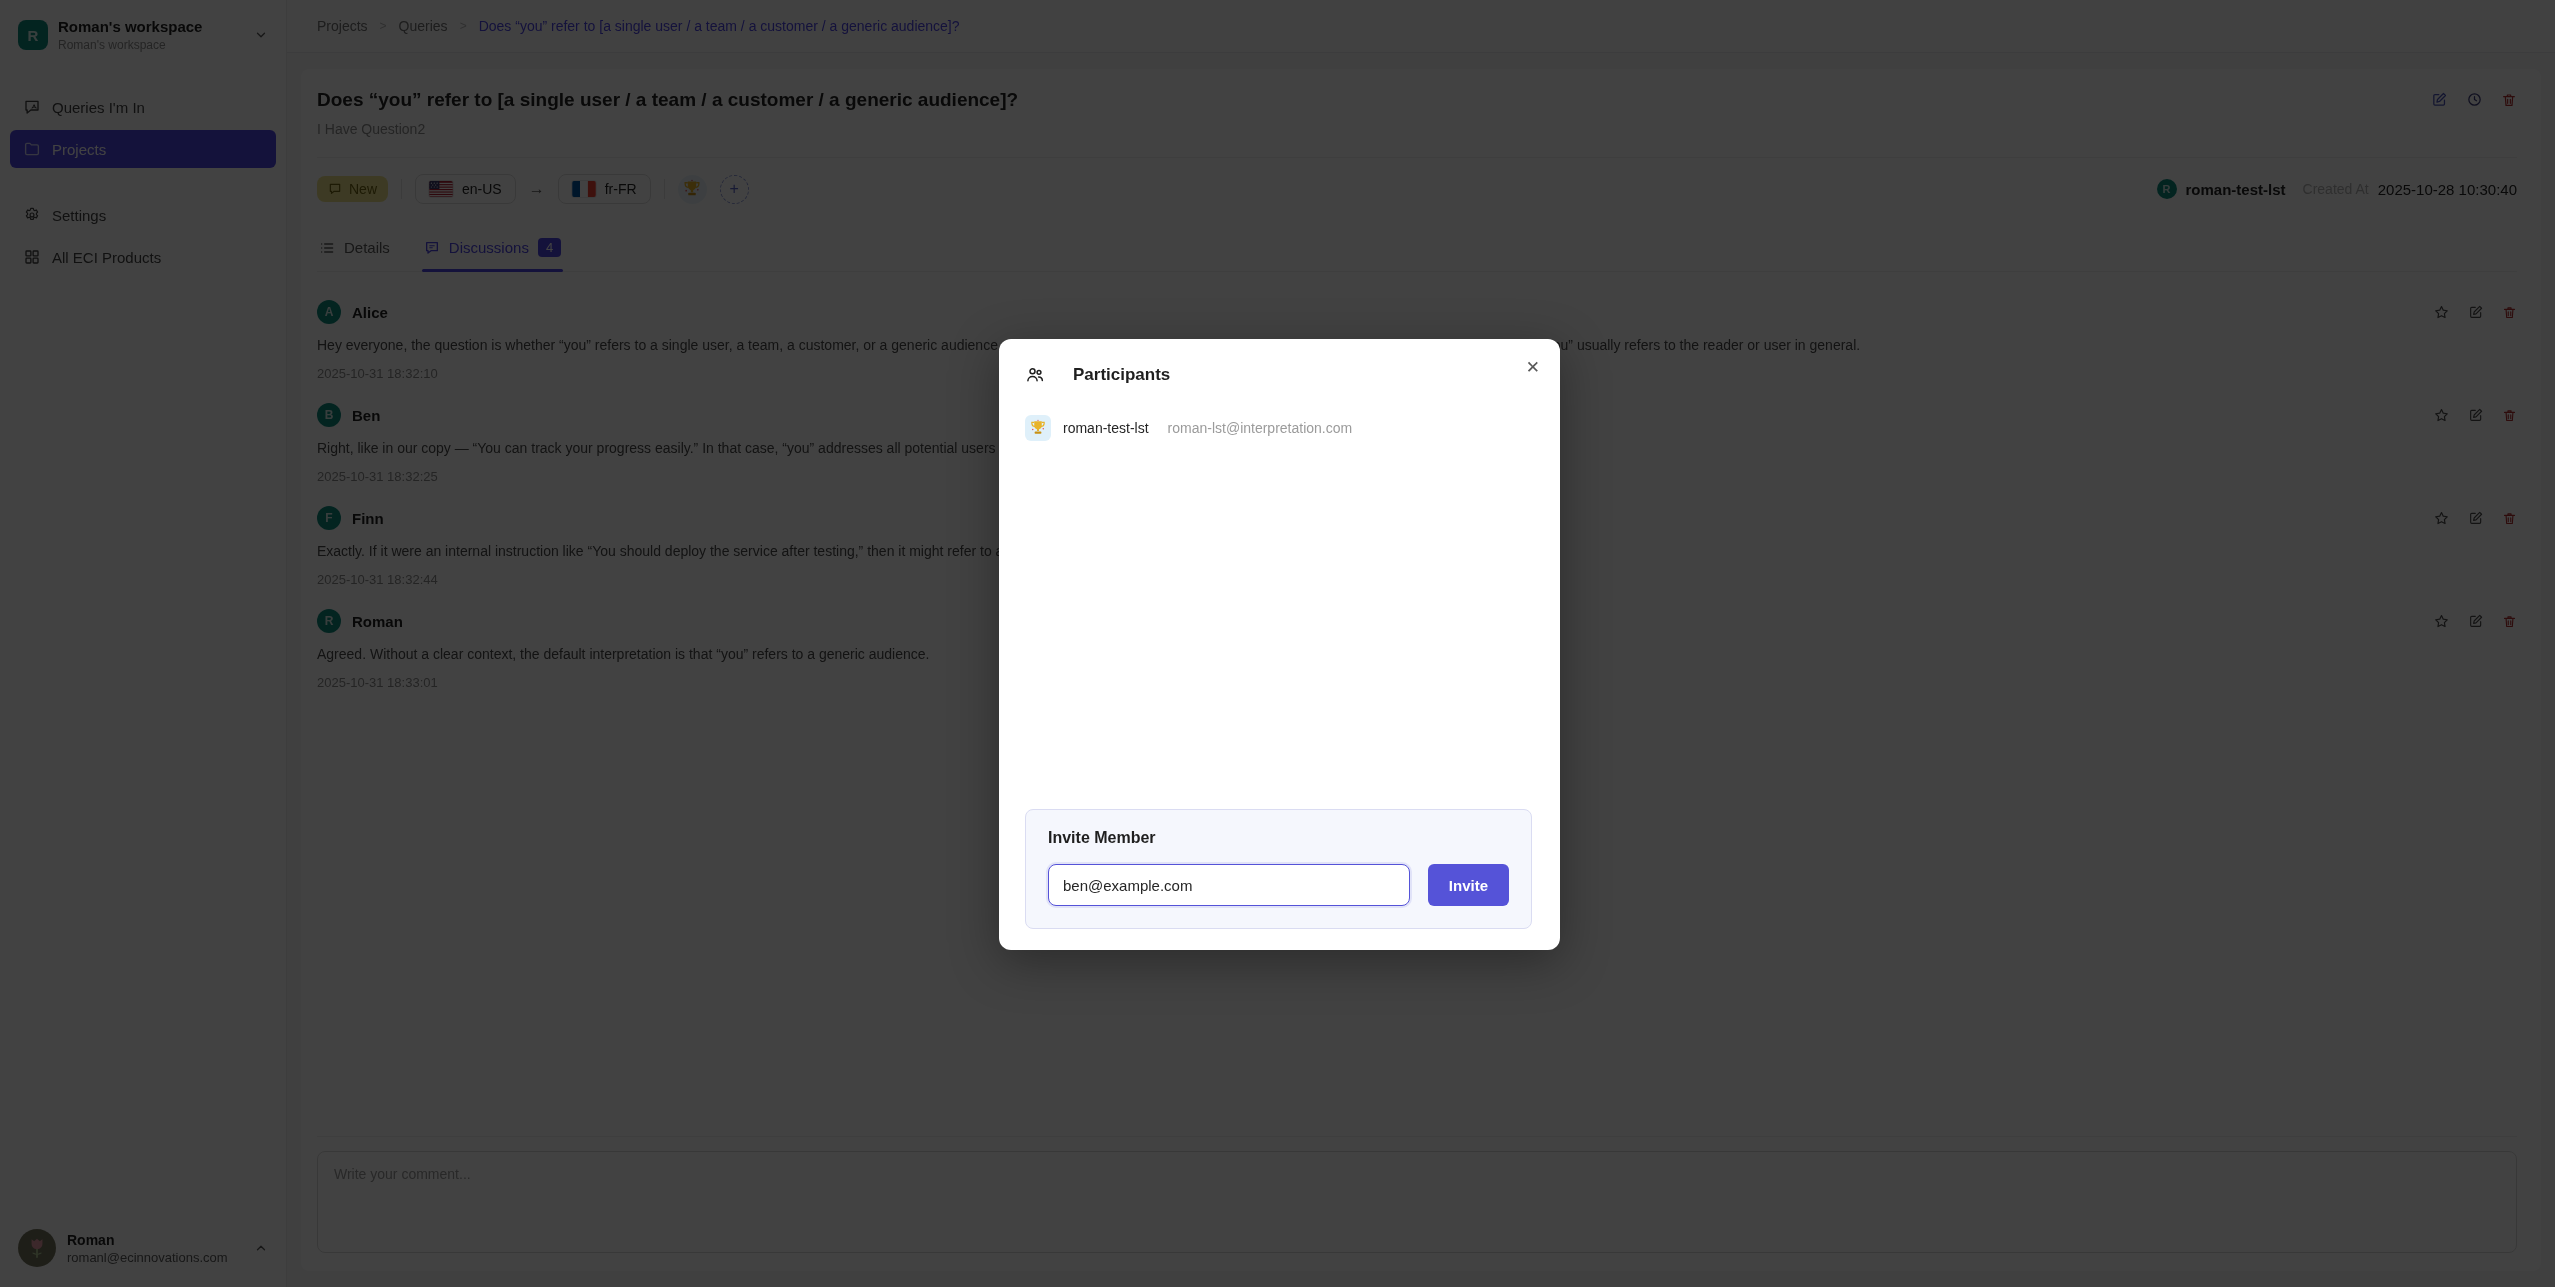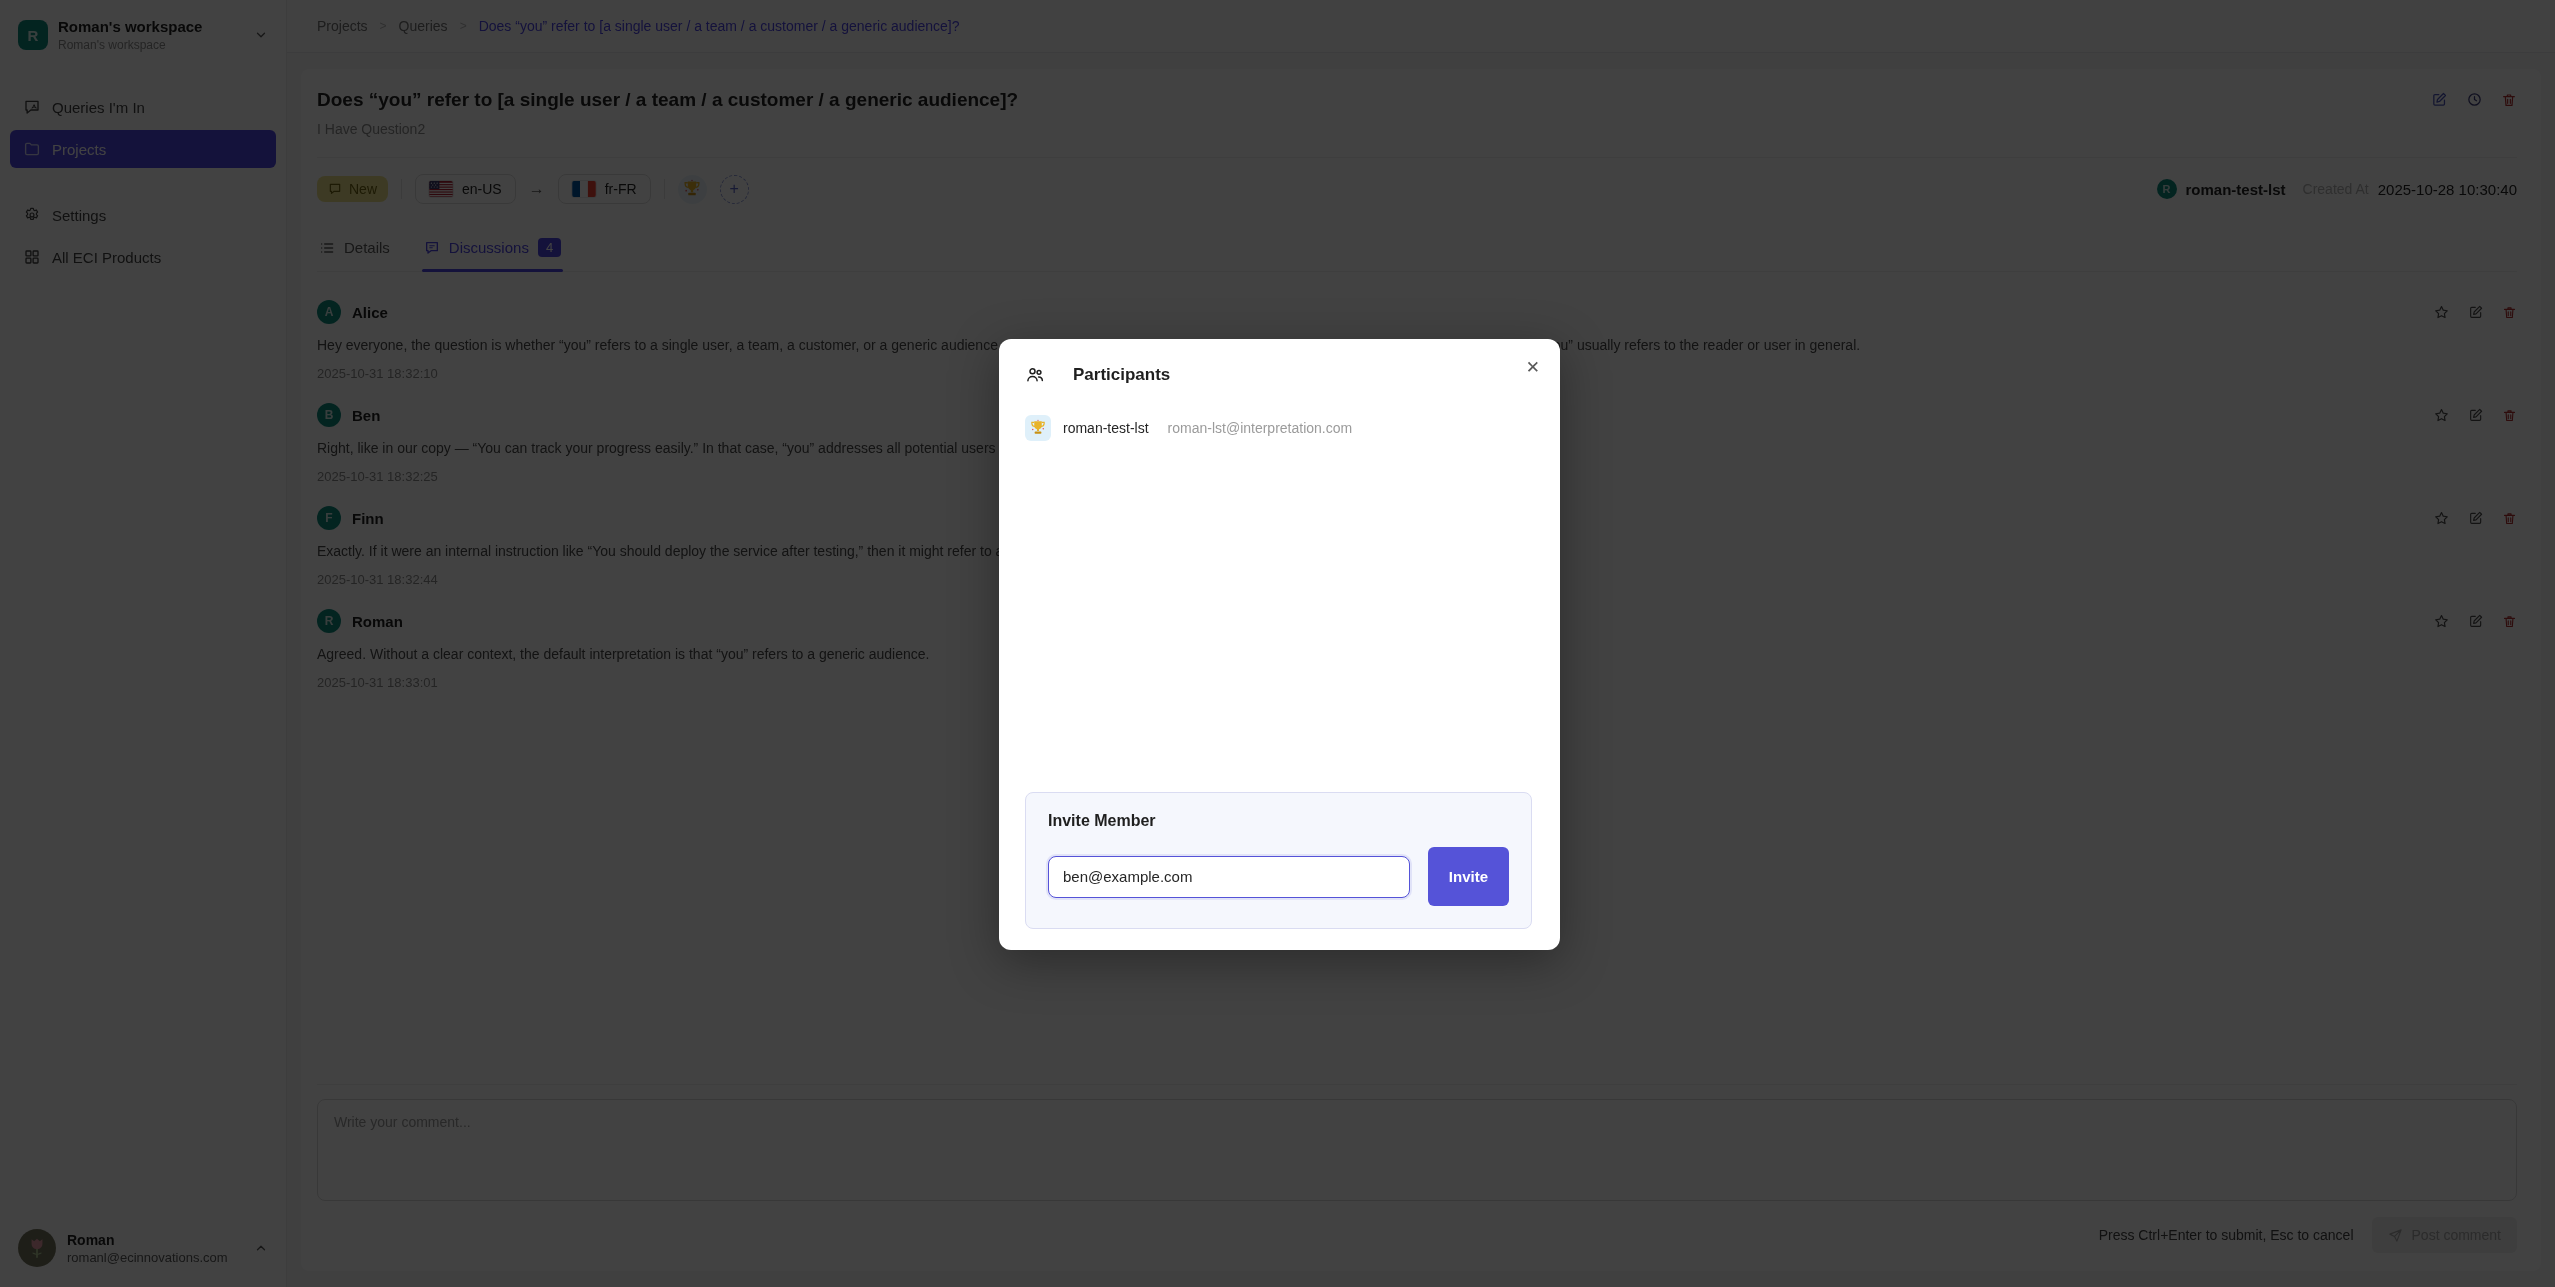--- a/index.html
+++ b/index.html
@@ -99,21 +99,21 @@
   .modal-title { font-size:17px; font-weight:700; color:#1f1f1f; }
   .modal-close { position:absolute; top:18px; right:20px; background:none; border:none; font-size:17px; color:#595959; cursor:pointer; }
   .participant { display:flex; align-items:center; gap:12px; margin-top:30px; }
   .p-avatar { width:26px; height:26px; border-radius:6px; background:#dff0fa; display:flex; align-items:center; justify-content:center; flex:none; }
   .p-name { font-size:14px; color:#262626; }
   .p-email { font-size:14px; color:#9b9b9b; margin-left:7px; }
   .invite-panel { position:absolute; left:26px; right:28px; bottom:21px; background:#f5f7fd; border:1px solid #dadcf2; border-radius:8px; padding:19px 22px 22px; }
   .invite-h { font-size:16px; font-weight:700; color:#1f1f1f; }
   .invite-row { display:flex; align-items:center; gap:18px; margin-top:17px; }
   .invite-input { width:367px; height:42px; border:1.5px solid #5553d8; border-radius:8px; padding:0 14px; font-size:15px; color:#262626; outline:none; background:#fff; font-family:inherit; box-shadow:0 0 0 2px rgba(85,83,216,.12); }
-  .invite-btn { height:59px; padding:0 21px; background:#5553d8; color:#fff; border:none; border-radius:6px; font-size:15px; font-weight:600; cursor:pointer; }
+  .invite-btn { height:42px; padding:0 21px; background:#5553d8; color:#fff; border:none; border-radius:6px; font-size:15px; font-weight:600; cursor:pointer; }
 </style>
 </head>
 <body>
 
 <div class="app">
 
   <aside class="sidebar">
     <div class="ws-header">
       <div class="ws-avatar">R</div>
       <div class="ws-text">
@@ -415,31 +415,20 @@
           </div>
 
         </div>
 
         <div class="flex-spacer"></div>
 
         <hr class="composer-sep">
         <div class="composer">
           <textarea placeholder="Write your comment..." style=""></textarea>
         </div>
-        <div class="composer-footer">
-          <span class="hint">Press Ctrl+Enter to submit, Esc to cancel</span>
-          <button class="post-btn" disabled="">
-            <span>
-                <svg width="15" height="15" viewBox="0 0 24 24" fill="none" stroke="currentColor" stroke-width="1.8" stroke-linejoin="round">
-                  <path d="M21 3L10.5 13.5M21 3l-6.8 18-3.7-7.5L3 9.8z"></path>
-                </svg>
-              </span>
-            <span>Post comment</span>
-          </button>
-        </div>
 
       </div>
     </div>
   </main>
 </div>
 
 <div class="overlay"></div>
 
 <div class="modal">
   <div class="modal-head">

